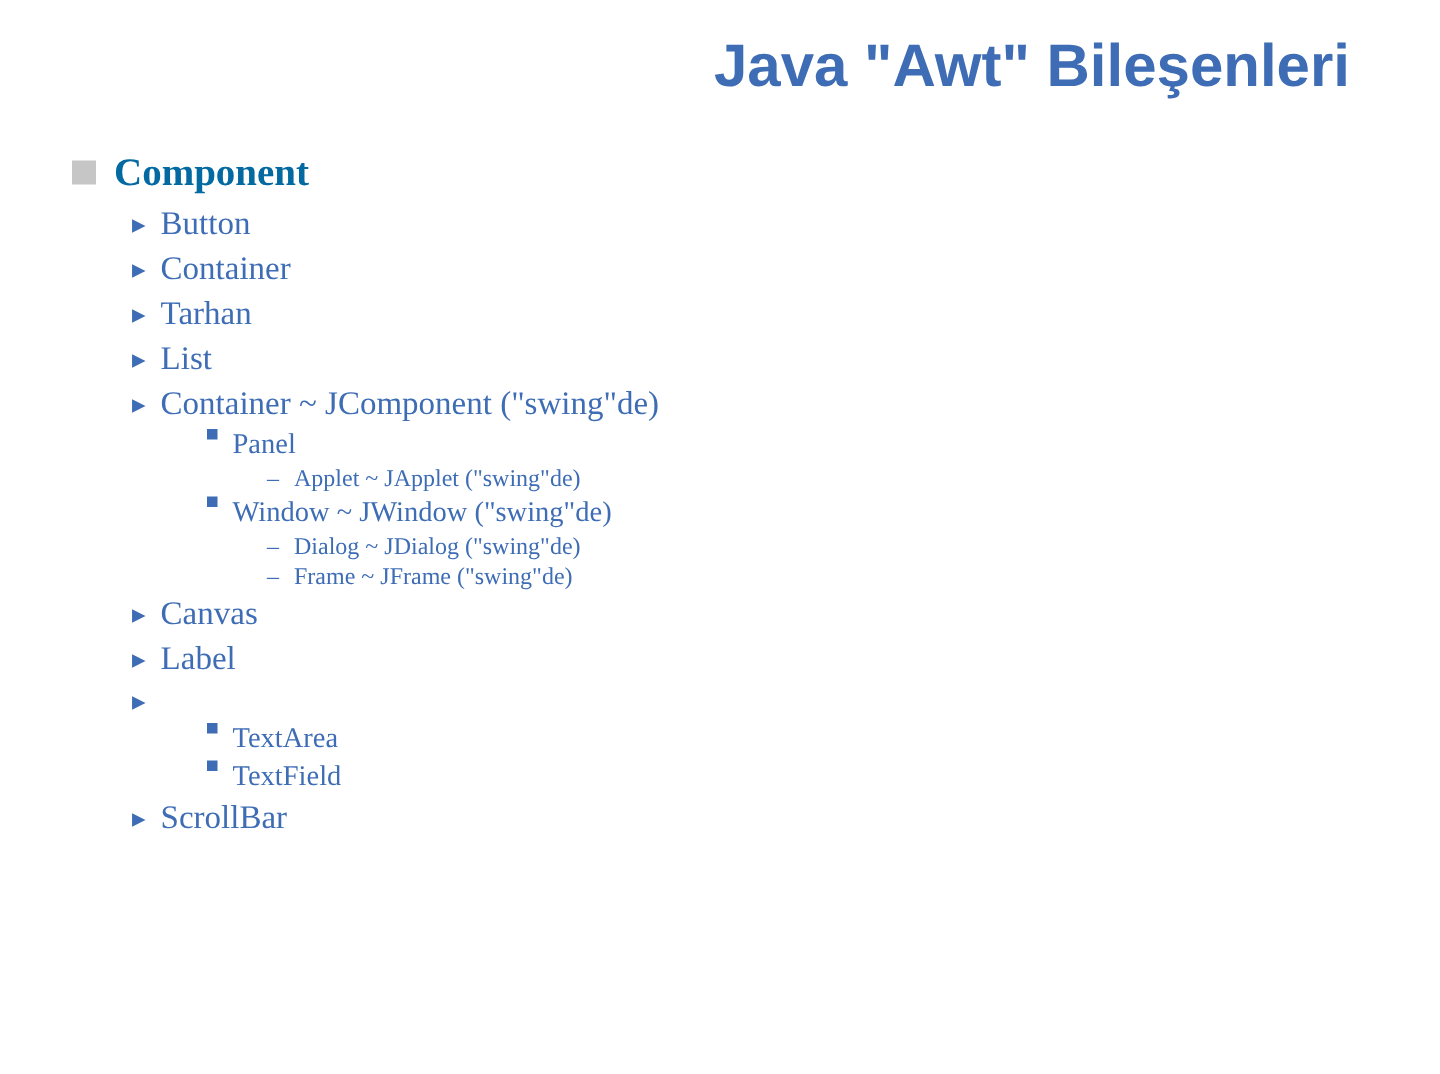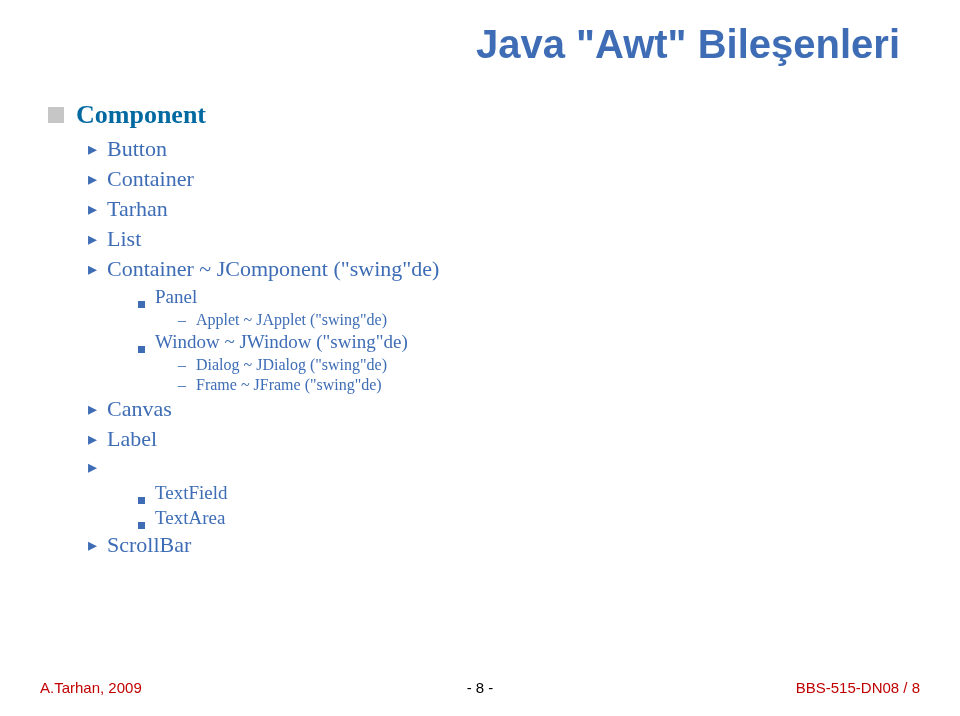--- a/index.html
+++ b/index.html
@@ -56,21 +56,21 @@
     margin-bottom: 4px;
   }
   .lvl2 .arrow {
     margin-right: 10px;
     font-size: 18px;
     color: #3e6db5;
     flex-shrink: 0;
   }
   .lvl3 {
     display: flex;
-    align-items: flex-end;
+    align-items: flex-start;
     font-size: 19px;
     color: #3e6db5;
     font-family: "Times New Roman", serif;
     margin-left: 90px;
     margin-bottom: 3px;
   }
   .lvl3 .dot {
     width: 7px;
     height: 7px;
     background: #3e6db5;
@@ -175,31 +175,26 @@
     </div>
     <div class="lvl2">
       <span class="arrow">▸</span>
       <span>Label</span>
     </div>
     <div class="lvl2">
       <span class="arrow">▸</span>
     </div>
     <div class="lvl3">
       <span class="dot"></span>
+      <span>TextArea</span>
+    </div>
+    <div class="lvl3">
+      <span class="dot"></span>
       <span>TextField</span>
     </div>
-    <div class="lvl3">
-      <span class="dot"></span>
-      <span>TextArea</span>
-    </div>
 
     <div class="lvl2">
       <span class="arrow">▸</span>
       <span>ScrollBar</span>
     </div>
   </div>
 
-  <div class="footer">
-    <span class="footer-left">A.Tarhan, 2009</span>
-    <span class="footer-center">- 8 -</span>
-    <span class="footer-right">BBS-515-DN08 / 8</span>
-  </div>
 </div>
 
 </body></html>

